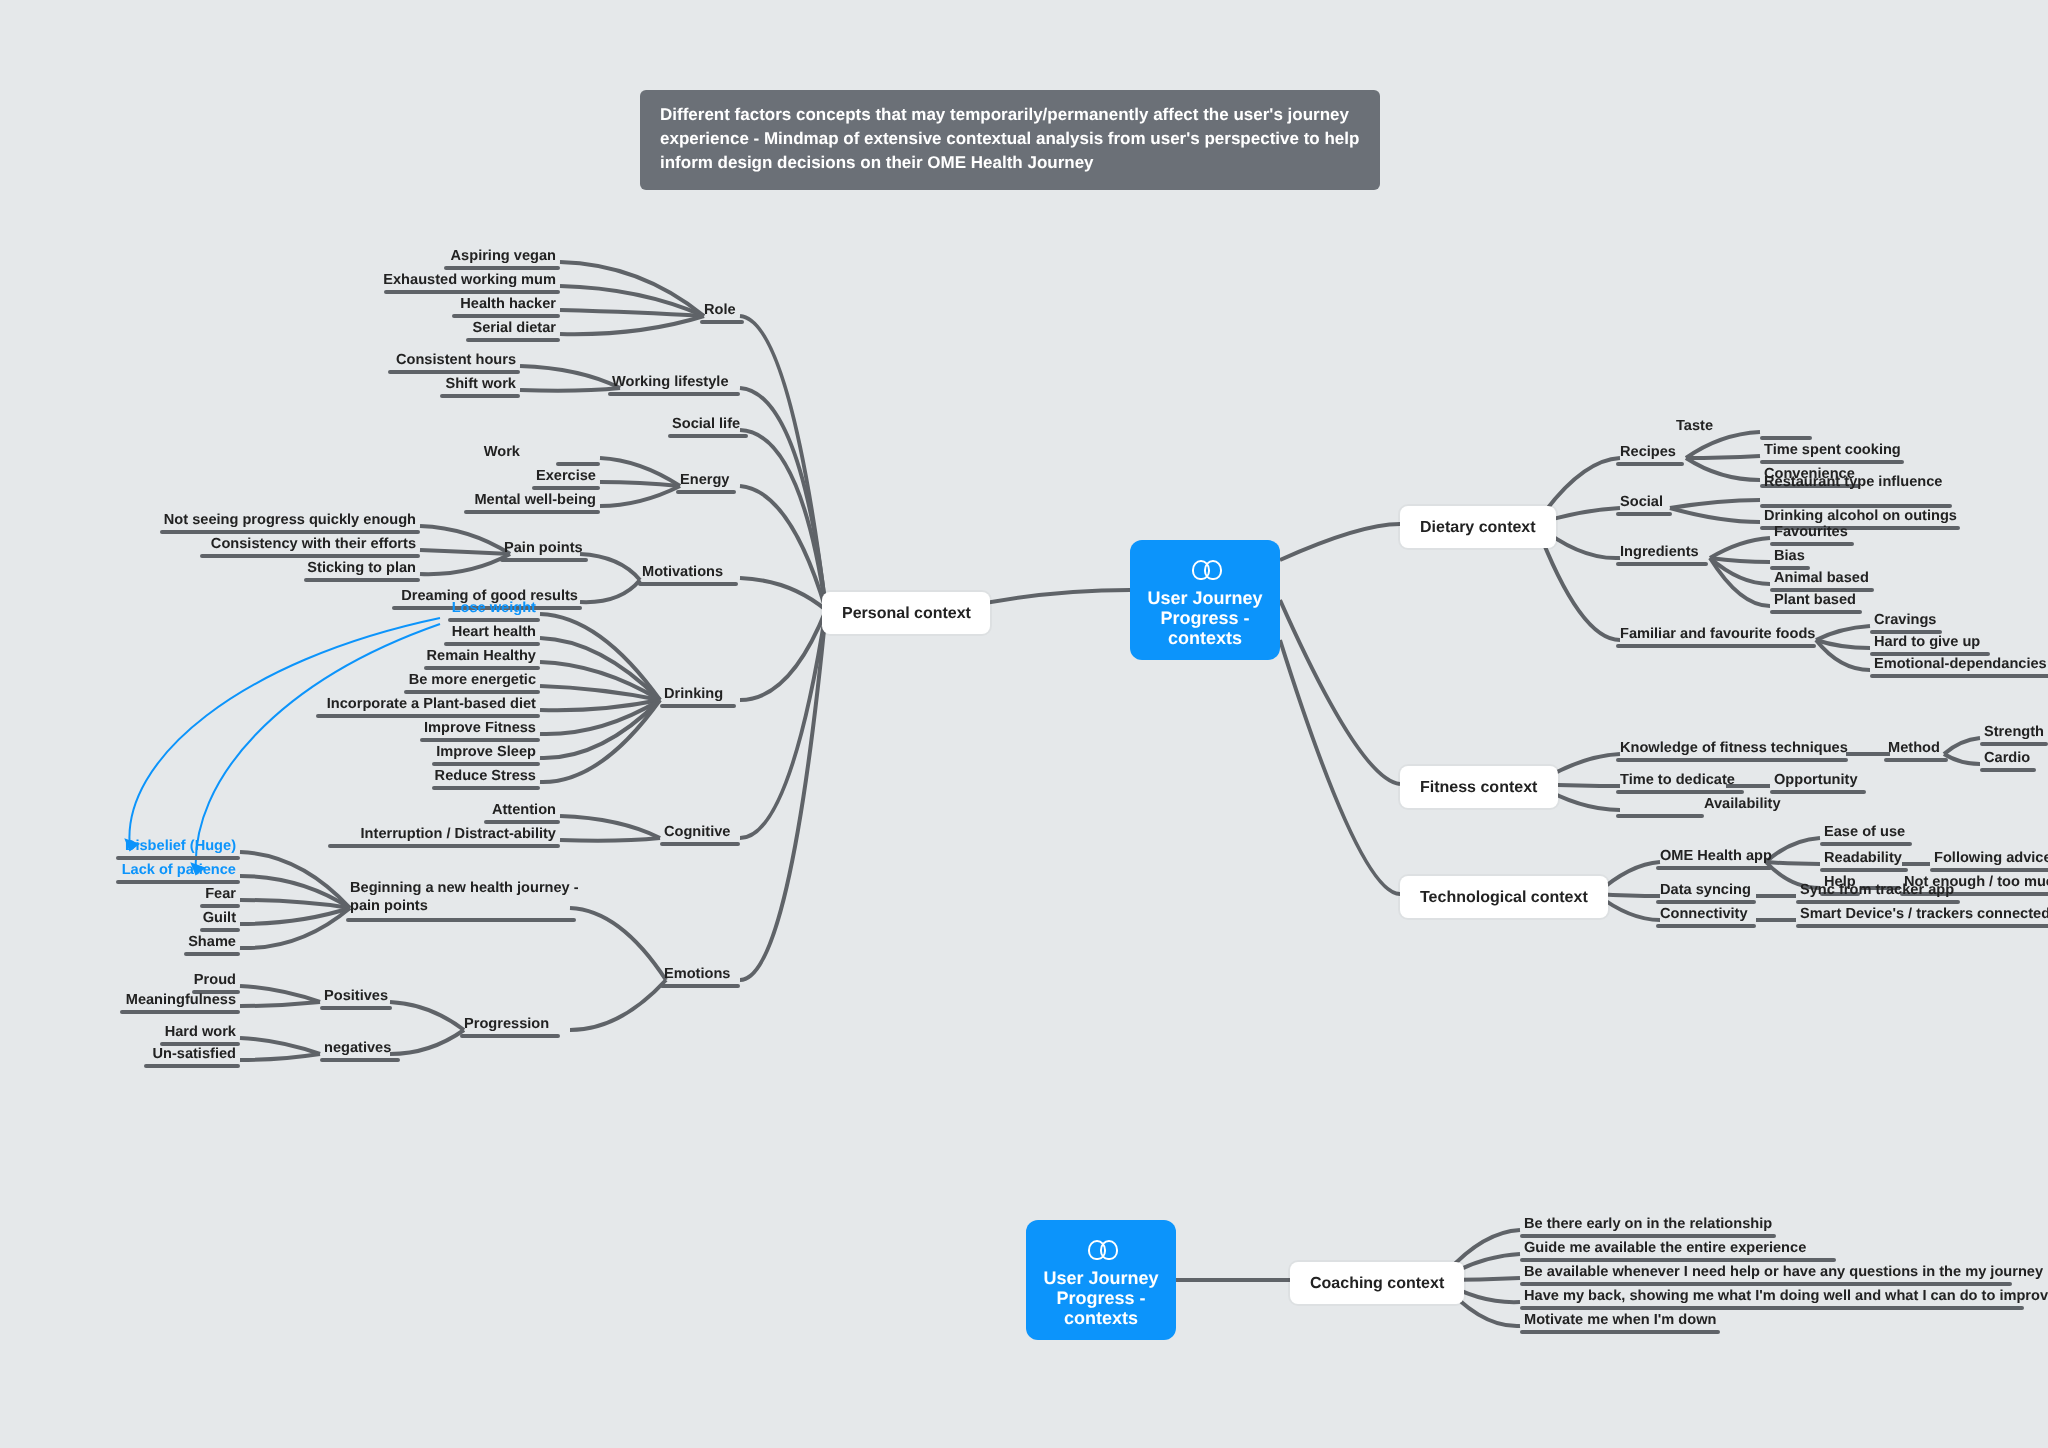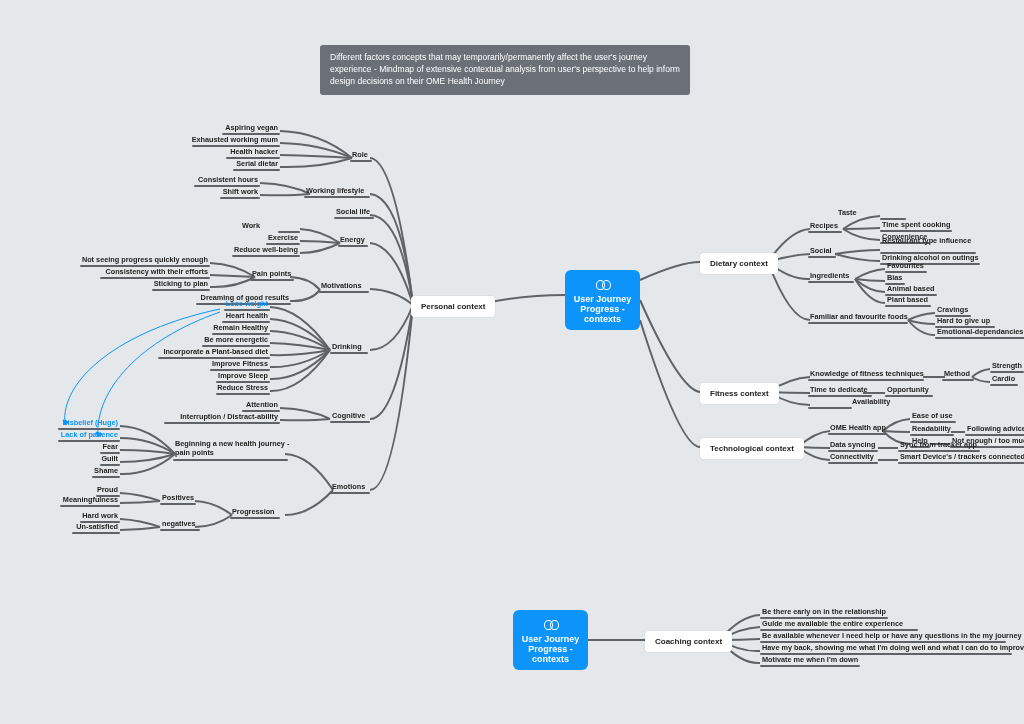--- a/index.html
+++ b/index.html
@@ -1,18 +1,18 @@
 <!DOCTYPE html>
 <html><head>
 <meta charset="utf-8">
 <style>
 html,body{margin:0;padding:0;background:#e5e8ea;font-family:-apple-system,BlinkMacSystemFont,'Segoe UI',Helvetica,Arial,sans-serif}
 body{width:1024px;height:724px;position:relative;overflow:hidden}
 svg{position:absolute;top:0;left:0}
-.banner{position:absolute;background:#6b7077;color:#fff;font-size:8.5px;font-weight:400;line-height:1.4;padding:7px 10px;border-radius:3px}
+.banner{position:absolute;background:#6b7077;color:#fff;font-size:8.5px;font-weight:700;line-height:1.4;padding:7px 10px;border-radius:3px}
 .center-node{position:absolute;background:#0c94fb;color:#fff;font-size:9px;font-weight:700;text-align:center;border-radius:6px;display:flex;flex-direction:column;align-items:center;justify-content:center;gap:3px}
 .center-node .icon{width:18px;height:14px;position:relative}
 .center-node .icon::before,.center-node .icon::after{content:"";position:absolute;border:1.5px solid #fff;border-radius:50% 50% 45% 45%;width:7px;height:8px;top:3px}
 .center-node .icon::before{left:2px}
 .center-node .icon::after{left:8px}
 .ctx-node{position:absolute;background:#fff;color:#222;font-size:8px;font-weight:700;padding:6px 10px;border-radius:4px;white-space:nowrap;box-shadow:0 0 0 1px rgba(0,0,0,.03)}
 .leaf{position:absolute;font-size:7.3px;font-weight:700;color:#222;white-space:nowrap;padding-bottom:1px}
 .leaf.blue{color:#0c94fb}
 .ul{position:absolute;height:2px;border-radius:1px;background:#5f6368}
 </style>
@@ -184,21 +184,21 @@
 
 <div class="leaf" style="left:336px;top:207px">Social life</div>
 <div class="ul" style="left:334px;top:217px;width:40px"></div>
 
 <div class="leaf" style="left:340px;top:235px">Energy</div>
 <div class="ul" style="left:338px;top:245px;width:30px"></div>
 <div class="leaf" style="right:764px;top:221px">Work</div>
 <div class="ul" style="left:278px;top:231px;width:22px"></div>
 <div class="leaf" style="right:726px;top:233px">Exercise</div>
 <div class="ul" style="left:266px;top:243px;width:34px"></div>
-<div class="leaf" style="right:726px;top:245px">Reduce well-being</div>
+<div class="leaf" style="right:726px;top:245px">Mental well-being</div>
 <div class="ul" style="left:232px;top:255px;width:68px"></div>
 
 <div class="leaf" style="left:321px;top:281px">Motivations</div>
 <div class="ul" style="left:319px;top:291px;width:50px"></div>
 <div class="leaf" style="left:252px;top:269px">Pain points</div>
 <div class="ul" style="left:250px;top:279px;width:44px"></div>
 <div class="leaf" style="right:816px;top:255px">Not seeing progress quickly enough</div>
 <div class="ul" style="left:80px;top:265px;width:130px"></div>
 <div class="leaf" style="right:816px;top:267px">Consistency with their efforts</div>
 <div class="ul" style="left:100px;top:277px;width:110px"></div>

